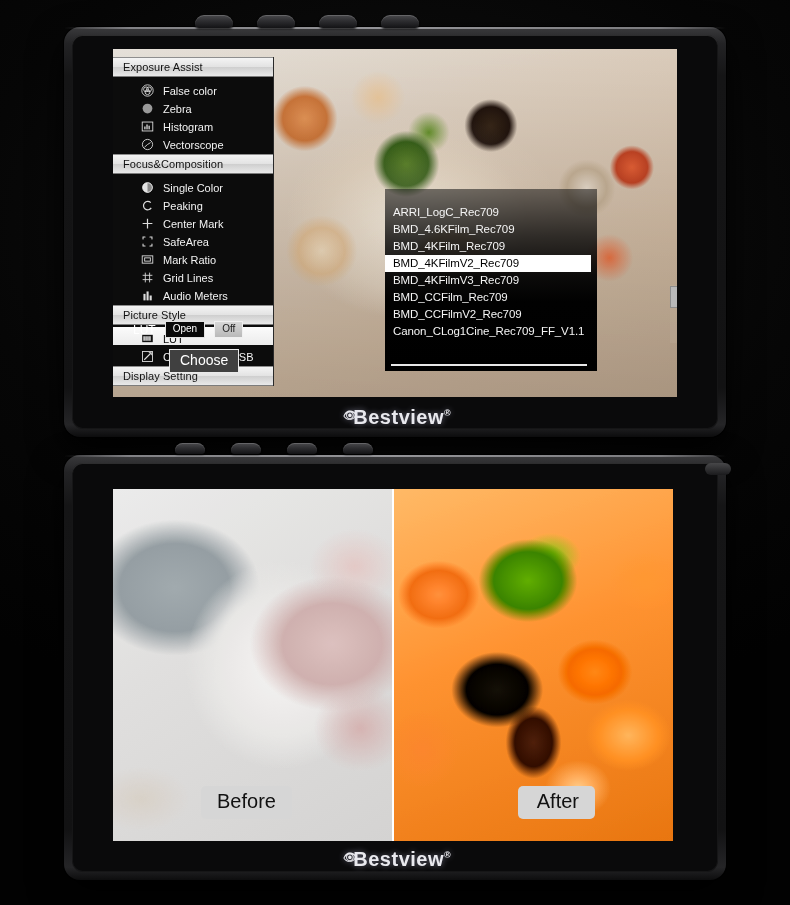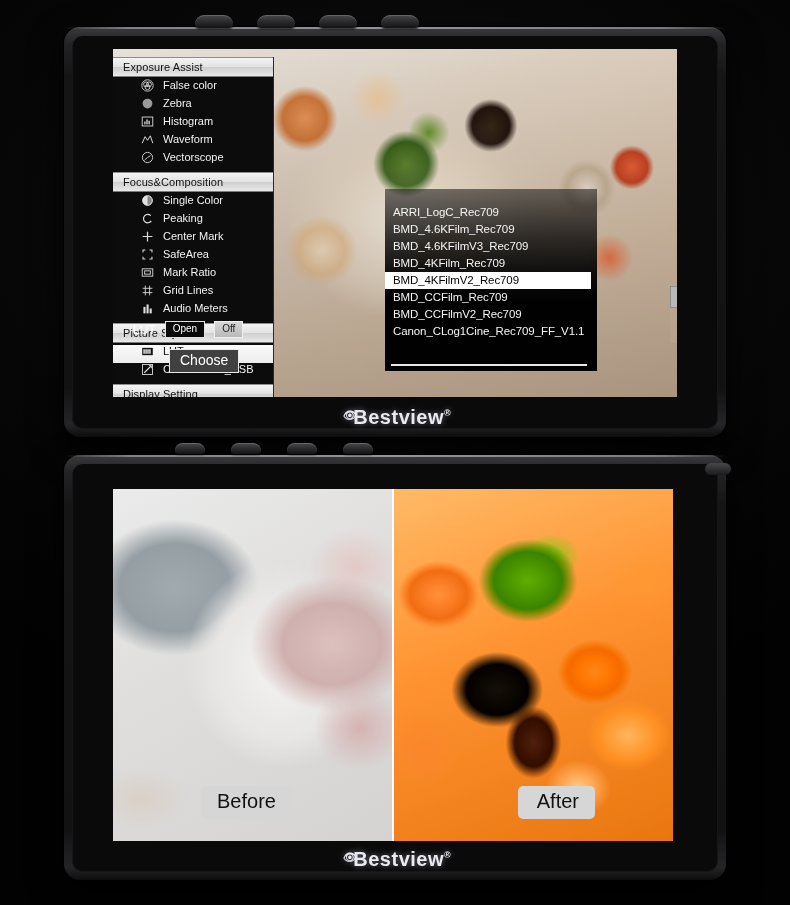--- a/index.html
+++ b/index.html
@@ -172,21 +172,21 @@
     background:linear-gradient(180deg,#f4f4f4 0%, #e3e3e3 48%, #cfcfcf 52%, #e9e9e9 100%);
     color:#111;
     font-size:11px;
     padding:3px 0 3px 10px;
     border-top:1px solid #8e8e8e;
     border-bottom:1px solid #7c7c7c;
     letter-spacing:.1px;
   }
   .osd-group{ padding:2px 0 3px; }
   .osd-item{
-    display:flex; align-items:flex-start;
+    display:flex; align-items:flex-end;
     height:18px;
     padding-left:28px;
     gap:9px;
     color:#f2f2f2;
     font-size:11px;
   }
   .osd-item.selected{
     background:linear-gradient(180deg,#fbfbfb 0%,#ececec 100%);
     color:#0b0b0b;
     margin:0;
@@ -320,28 +320,20 @@
               <rect x="1.5" y="2.5" width="13" height="11"></rect>
               <rect x="4" y="8" width="1.6" height="3.5" fill="currentColor" stroke="none"></rect>
               <rect x="6.6" y="5.5" width="1.6" height="6" fill="currentColor" stroke="none"></rect>
               <rect x="9.2" y="7" width="1.6" height="4.5" fill="currentColor" stroke="none"></rect>
             </svg>
           </span>
           <span>Histogram</span>
         </div>
         <div class="osd-item">
           <span class="osd-ico">
-            <svg width="13" height="13" viewBox="0 0 16 16" fill="none" stroke="currentColor" stroke-width="1.2" stroke-linejoin="round">
-              <path d="M1.5 12.5 L5 4.5 L8 9 L11.5 3.5 L14.5 12.5"></path>
-            </svg>
-          </span>
-          <span>Waveform</span>
-        </div>
-        <div class="osd-item">
-          <span class="osd-ico">
             <svg width="13" height="13" viewBox="0 0 16 16" fill="none" stroke="currentColor" stroke-width="1.1">
               <circle cx="8" cy="8" r="6.3"></circle>
                 <path d="M8 8 L4.2 11.4"></path>
                 <path d="M8 8 L11.8 5.6"></path>
             </svg>
           </span>
           <span>Vectorscope</span>
         </div>
       </div>
 
@@ -438,23 +430,23 @@
 
       <div class="osd-header">Display Setting</div>
 
     </div>
 
     <div class="lut-panel">
 
       <div class="lut-listbox">
         <div class="lut-row">ARRI_LogC_Rec709</div>
         <div class="lut-row">BMD_4.6KFilm_Rec709</div>
-        <div class="lut-row">BMD_4.6KFilmV3_Rec709</div>
         <div class="lut-row">BMD_4KFilm_Rec709</div>
         <div class="lut-row selected">BMD_4KFilmV2_Rec709</div>
+        <div class="lut-row">BMD_4KFilmV3_Rec709</div>
         <div class="lut-row">BMD_CCFilm_Rec709</div>
         <div class="lut-row">BMD_CCFilmV2_Rec709</div>
         <div class="lut-row">Canon_CLog1Cine_Rec709_FF_V1.1</div>
         <div class="lut-underline"></div>
       </div>
 
       <div class="lut-scroll-track"></div>
       <div class="lut-scroll-thumb"></div>
 
       <div class="lut-left">

